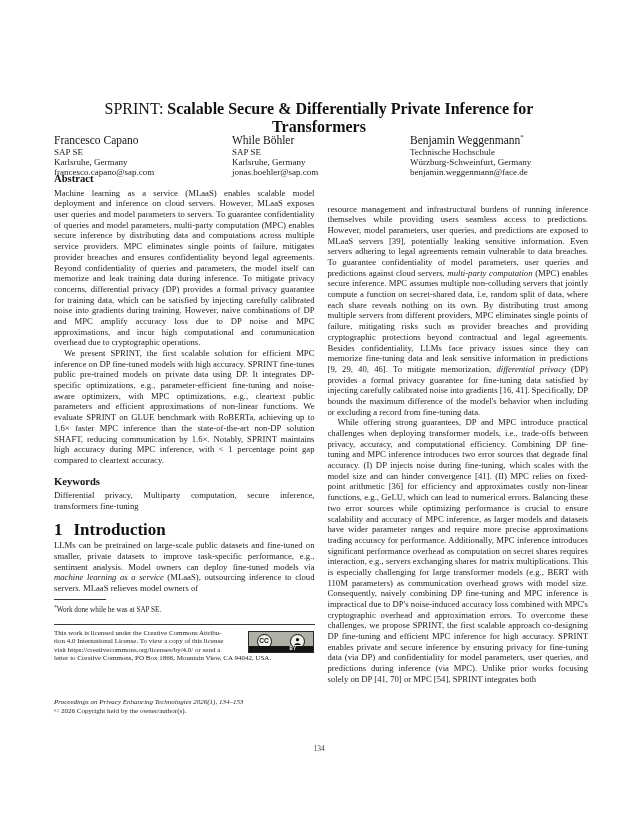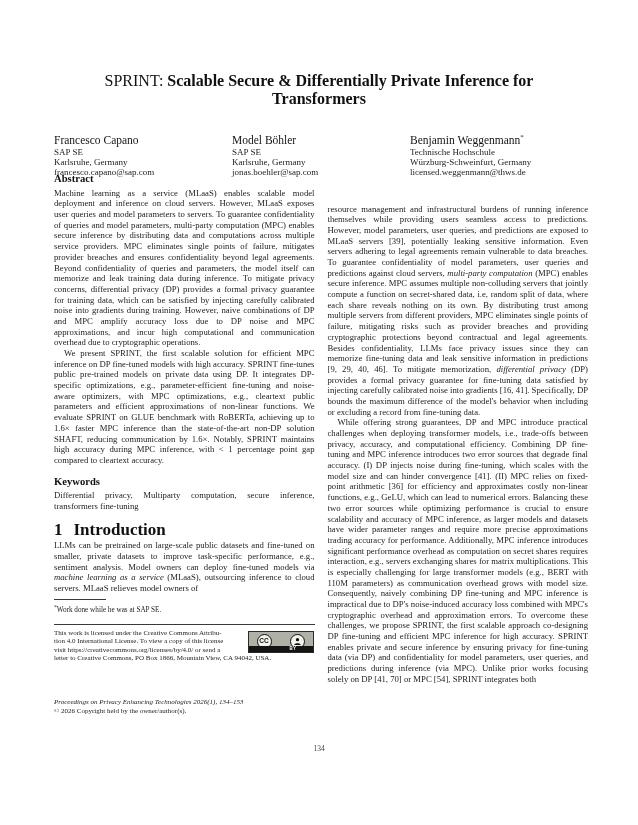--- a/index.html
+++ b/index.html
@@ -2,21 +2,21 @@
 <html><head>
 <meta charset="utf-8">
 <style>
   html,body{margin:0;padding:0;background:#ffffff;}
   .page{
     position:relative;width:638px;height:825px;background:#ffffff;overflow:hidden;
     font-family:"Liberation Serif","DejaVu Serif",serif;color:#1c1c1c;
     -webkit-font-smoothing:antialiased;
   }
   .title{
-    position:absolute;top:72px;left:49px;width:540px;text-align:center;
+    position:absolute;top:100px;left:49px;width:540px;text-align:center;
     font-size:16px;line-height:17.5px;font-weight:700;color:#111;
   }
   .title .sc{font-weight:400;}
   .bd{font-weight:700;}
   .it{font-style:italic;margin-top:36px;}
   .authors{position:absolute;top:130px;left:54px;width:534px;display:flex;}
   .author{flex:1;text-align:left;}
   .author .name{font-size:11.5px;line-height:14px;color:#141414;}
   .author .name sup{font-size:7px;}
   .author .aff{font-size:9px;line-height:10px;color:#1c1c1c;}
@@ -71,30 +71,30 @@
   </div>
 
   <div class="authors">
     <div class="author">
       <div class="name"><span>Francesco Capano</span><sup></sup></div>
       <div class="aff">SAP SE</div>
       <div class="aff">Karlsruhe, Germany</div>
       <div class="aff">francesco.capano@sap.com</div>
     </div>
     <div class="author">
-      <div class="name"><span>Model Böhler</span><sup></sup></div>
+      <div class="name"><span>While Böhler</span><sup></sup></div>
       <div class="aff">SAP SE</div>
       <div class="aff">Karlsruhe, Germany</div>
       <div class="aff">jonas.boehler@sap.com</div>
     </div>
     <div class="author">
       <div class="name"><span>Benjamin Weggenmann</span><sup>*</sup></div>
       <div class="aff">Technische Hochschule</div>
       <div class="aff">Würzburg-Schweinfurt, Germany</div>
-      <div class="aff">licensed.weggenmann@thws.de</div>
+      <div class="aff">benjamin.weggenmann@face.de</div>
     </div>
   </div>
 
   <div class="columns">
 
     <div class="col">
       <div class="h2">Abstract</div>
       <p>Machine learning as a service (MLaaS) enables scalable model deployment and inference on cloud servers. However, MLaaS exposes user queries and model parameters to servers. To guarantee confidentiality of queries and model parameters, multi-party computation (MPC) enables secure inference by distributing data and computations across multiple service providers. MPC eliminates single points of failure, mitigates provider breaches and ensures confidentiality beyond legal agreements. Beyond confidentiality of queries and parameters, the model itself can memorize and leak training data during inference. To mitigate privacy concerns, differential privacy (DP) provides a formal privacy guarantee for training data, which can be satisfied by injecting carefully calibrated noise into gradients during training. However, naive combinations of DP and MPC amplify accuracy loss due to DP noise and MPC approximations, and incur high computational and communication overhead due to cryptographic operations.</p>
       <p class="indent">We present SPRINT, the first scalable solution for efficient MPC inference on DP fine-tuned models with high accuracy. SPRINT fine-tunes public pre-trained models on private data using DP. It integrates DP-specific optimizations, e.g., parameter-efficient fine-tuning and noise-aware optimizers, with MPC optimizations, e.g., cleartext public parameters and efficient approximations of non-linear functions. We evaluate SPRINT on GLUE benchmark with RoBERTa, achieving up to 1.6× faster MPC inference than the state-of-the-art non-DP solution SHAFT, reducing communication by 1.6×. Notably, SPRINT maintains high accuracy during MPC inference, with &lt; 1 percentage point gap compared to cleartext accuracy.</p>
       <div class="h2 kw">Keywords</div>

